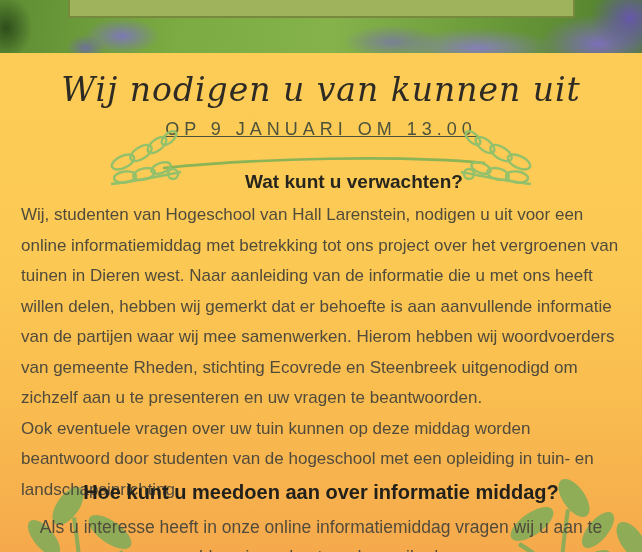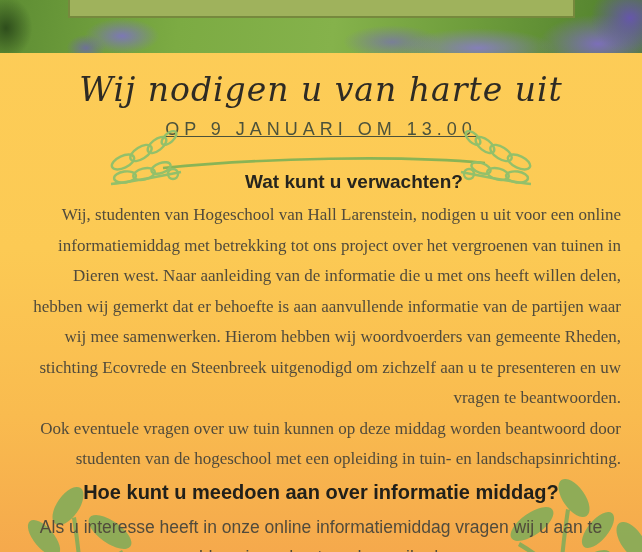--- a/index.html
+++ b/index.html
@@ -44,23 +44,22 @@
     text-decoration:underline;
   }
   .h-expect{
     position:absolute;top:171px;left:0;width:642px;margin:0;
     text-align:center;font-size:19px;font-weight:bold;color:#26251e;
     z-index:2;
     padding-left:33px;
   }
   .body-text{
     position:absolute;top:200px;left:21px;width:600px;
-    text-align:right;font-size:17px;line-height:30.5px;color:#514b3c;
+    text-align:left;font-size:17px;line-height:30.5px;color:#514b3c;
     z-index:2;
-    font-family:Liberation Serif, serif;
   }
   .body-text p{margin:0;}
   .h-join{
     position:absolute;top:481px;left:0;width:642px;margin:0;
     text-align:center;font-size:20px;font-weight:bold;color:#21201a;
     z-index:2;
   }
   .join-text{
     position:absolute;top:512px;left:21px;width:600px;margin:0;
     text-align:center;font-size:17.5px;line-height:30px;color:#514b3c;
@@ -71,21 +70,21 @@
   .bottom-leaves{position:absolute;top:0;left:0;z-index:1;}
 </style>
 </head>
 <body>
 
 <div class="page">
 
   <div class="photo"></div>
   <div class="banner"></div>
 
-  <h1 class="title">Wij nodigen u van harte uit</h1>
+  <h1 class="title">Wij nodigen u van kunnen uit</h1>
   <div class="subtitle">OP 9 JANUARI OM 13.00</div>
 
   <svg class="divider" width="440" height="66" viewBox="0 0 440 66">
     <defs>
       <g id="flourish" fill="none" stroke="#93c06a" stroke-width="2.4">
         <ellipse cx="22" cy="30" rx="12" ry="6" transform="rotate(-25 22 30)"></ellipse>
         <ellipse cx="40" cy="21" rx="12" ry="6" transform="rotate(-32 40 21)"></ellipse>
         <ellipse cx="56" cy="13" rx="11" ry="5.5" transform="rotate(-38 56 13)"></ellipse>
         <ellipse cx="68" cy="6" rx="9" ry="4.5" transform="rotate(-42 68 6)"></ellipse>
         <ellipse cx="24" cy="45" rx="11" ry="5.5" transform="rotate(-8 24 45)"></ellipse>

